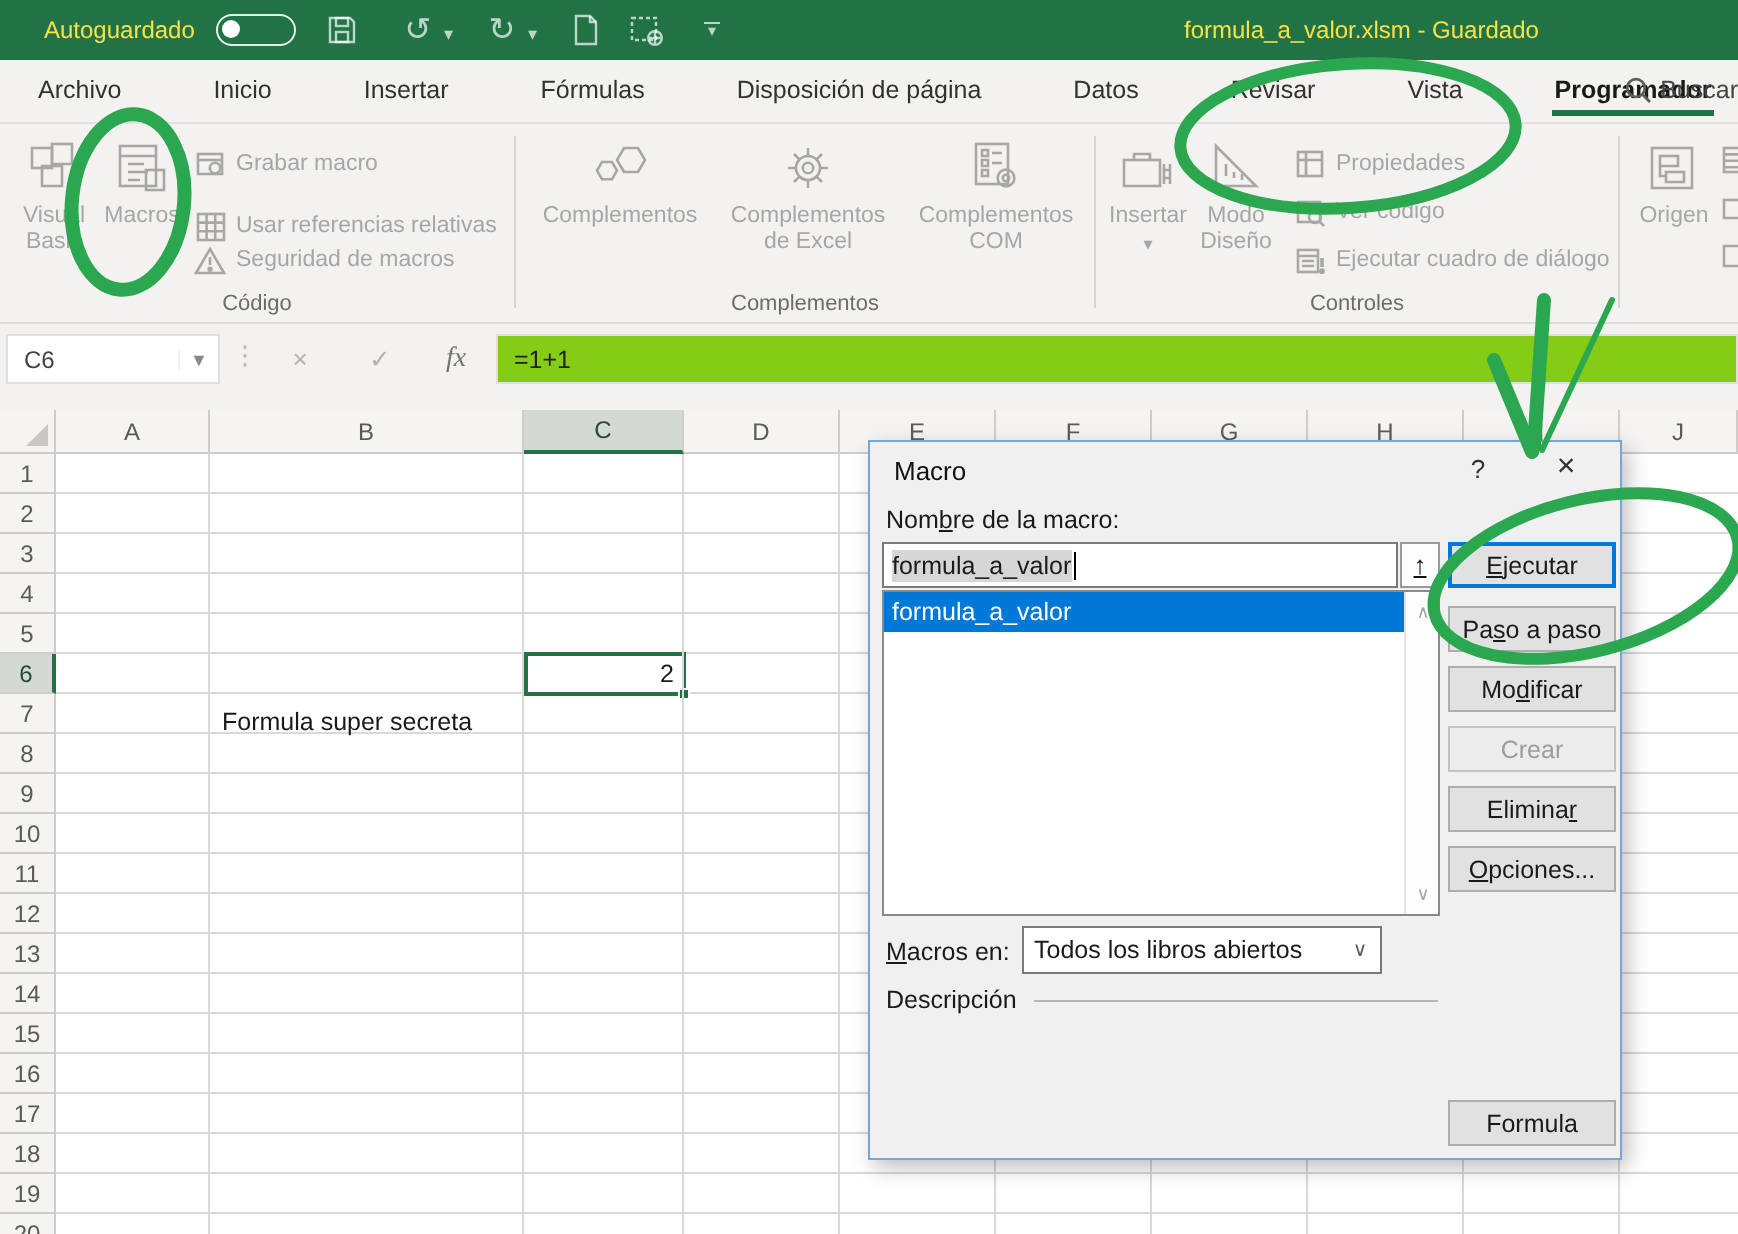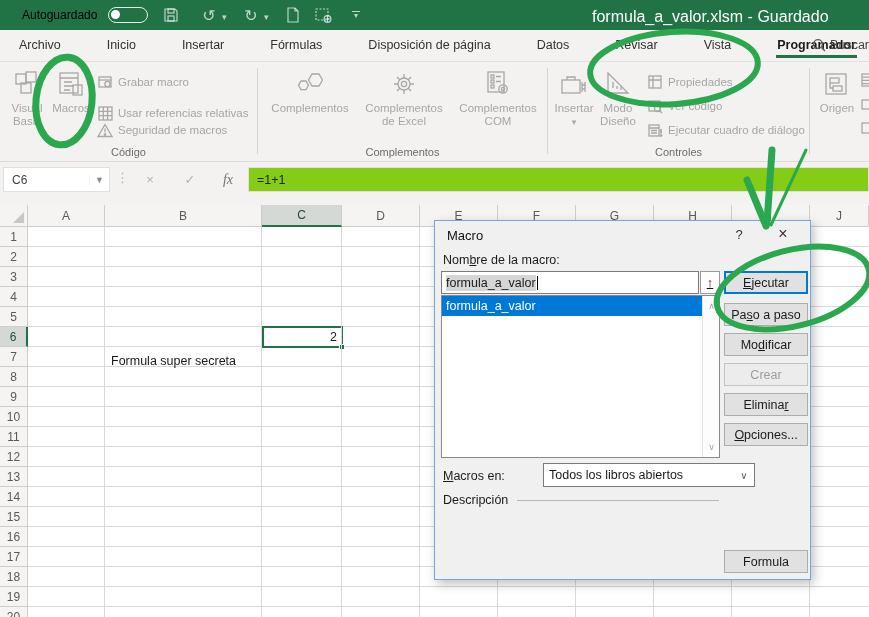--- a/index.html
+++ b/index.html
@@ -1,26 +1,26 @@
 <!DOCTYPE html>
 <html><head>
 <meta charset="utf-8">
 <style>
   * { margin:0; padding:0; box-sizing:border-box; }
   body { font-family:"Liberation Sans", sans-serif; background:#fff; }
   .screen { position:relative; width:869px; height:617px; overflow:hidden; background:#fff; font-family:"Liberation Sans", sans-serif; }
 
   
   .titlebar { position:absolute; top:0; left:0; width:869px; height:30px; background:#217346; color:#eaf3ee; display:flex; align-items:center; }
-  .autosave-label { position:absolute; left:22px; top:8px; font-size:12px; color:#000000; }
+  .autosave-label { position:absolute; left:22px; top:8px; font-size:12px; color:#fde047; }
   .toggle { position:absolute; left:108px; top:7px; width:40px; height:16px; border:1.6px solid #e6efe9; border-radius:9px; }
   .toggle .knob { position:absolute; left:2px; top:2px; width:9px; height:9px; border-radius:50%; background:#ffffff; }
   .qat-icon { position:absolute; top:4px; width:22px; height:22px; display:flex; align-items:center; justify-content:center; color:rgba(255,255,255,0.70); font-size:16px; }
   .qat-arrow { font-size:9px; color:rgba(255,255,255,0.70); position:absolute; top:12px; }
-  .doc-title { position:absolute; left:592px; top:8px; font-size:16px; color:#ffffff; white-space:nowrap; }
+  .doc-title { position:absolute; left:592px; top:8px; font-size:12px; color:#fde047; white-space:nowrap; }
 
   
   .tabrow { position:absolute; top:30px; left:0; width:869px; height:32px; background:#f3f2f1; border-bottom:1px solid #e3e1df; display:flex; align-items:center; }
   .tabs { display:flex; align-items:center; padding-left:8px;gap:24px; }
   .tab { font-size:12.5px; color:#323130; padding:8px 11px 9px 11px; white-space:nowrap; cursor:default; }
   .tab.active { font-weight:bold; color:#1b1a19; position:relative; }
   .tab.active::after { content:""; position:absolute; left:10px; right:10px; bottom:3px; height:3px; background:#217346; }
   .tab-search { position:absolute; right:0px; top:8px; display:flex; align-items:center; gap:4px; font-size:12.5px; color:#444; }
 
   
@@ -74,21 +74,21 @@
   .dlg-upbtn { position:absolute; left:265px; top:50px; width:20px; height:23px; background:#fdfdfd; border:1px solid #9a9a9a; display:flex; align-items:center; justify-content:center; font-size:13px; font-weight:bold; color:#111; text-decoration:underline; }
   .dlg-list { position:absolute; left:6px; top:74px; width:279px; height:163px; background:#fff; border:1px solid #8a8a8a; }
   .list-item { height:20px; display:flex; align-items:center; padding-left:4px; font-size:12.5px; }
   .list-item.selected { background:#0078d7; color:#fff; }
   .dlg-scroll { position:absolute; right:0; top:0; bottom:0; width:17px; background:#fdfdfd; border-left:1px solid #e3e3e3; }
   .scr-arrow { position:absolute; left:0; width:17px; height:16px; display:flex; align-items:center; justify-content:center; color:#a5a5a5; font-size:9px; }
   .dlg-btn { position:absolute; left:289px; width:84px; height:23px; background:#e1e1e1; border:1px solid #adadad; display:flex; align-items:center; justify-content:center; font-size:12.5px; color:#1a1a1a; }
   .dlg-btn.default { border:2px solid #0078d7; }
   .dlg-btn.disabled { background:#ececec; border-color:#c3c3c3; color:#9d9d9d; }
   .dlg-macros-en { position:absolute; left:8px; top:248px; }
-  .dlg-combo { position:absolute; left:76px; top:242px; width:212px; height:24px; background:#fff; border:1px solid #7a7a7a; display:flex; align-items:center;margin-left:32px; }
+  .dlg-combo { position:absolute; left:76px; top:242px; width:180px; height:24px; background:#fff; border:1px solid #7a7a7a; display:flex; align-items:center; }
   .dlg-combo .combo-text { flex:1; padding-left:5px; white-space:nowrap; }
   .dlg-combo .combo-arrow { width:20px; text-align:center; color:#5f5f5f; font-size:10px; }
   .dlg-desc-label { position:absolute; left:8px; top:272px; color:#1a1a1a; }
   .dlg-desc-line { position:absolute; left:82px; top:279px; width:202px; height:1px; background:#b5b5b5; }
   .dlg-desc-text { position:absolute; left:19px; top:292px; white-space:nowrap; }
   u { text-decoration:underline; }
 
   
   .overlay { position:absolute; left:0; top:0; width:869px; height:617px; z-index:60; pointer-events:none; }
 </style>

